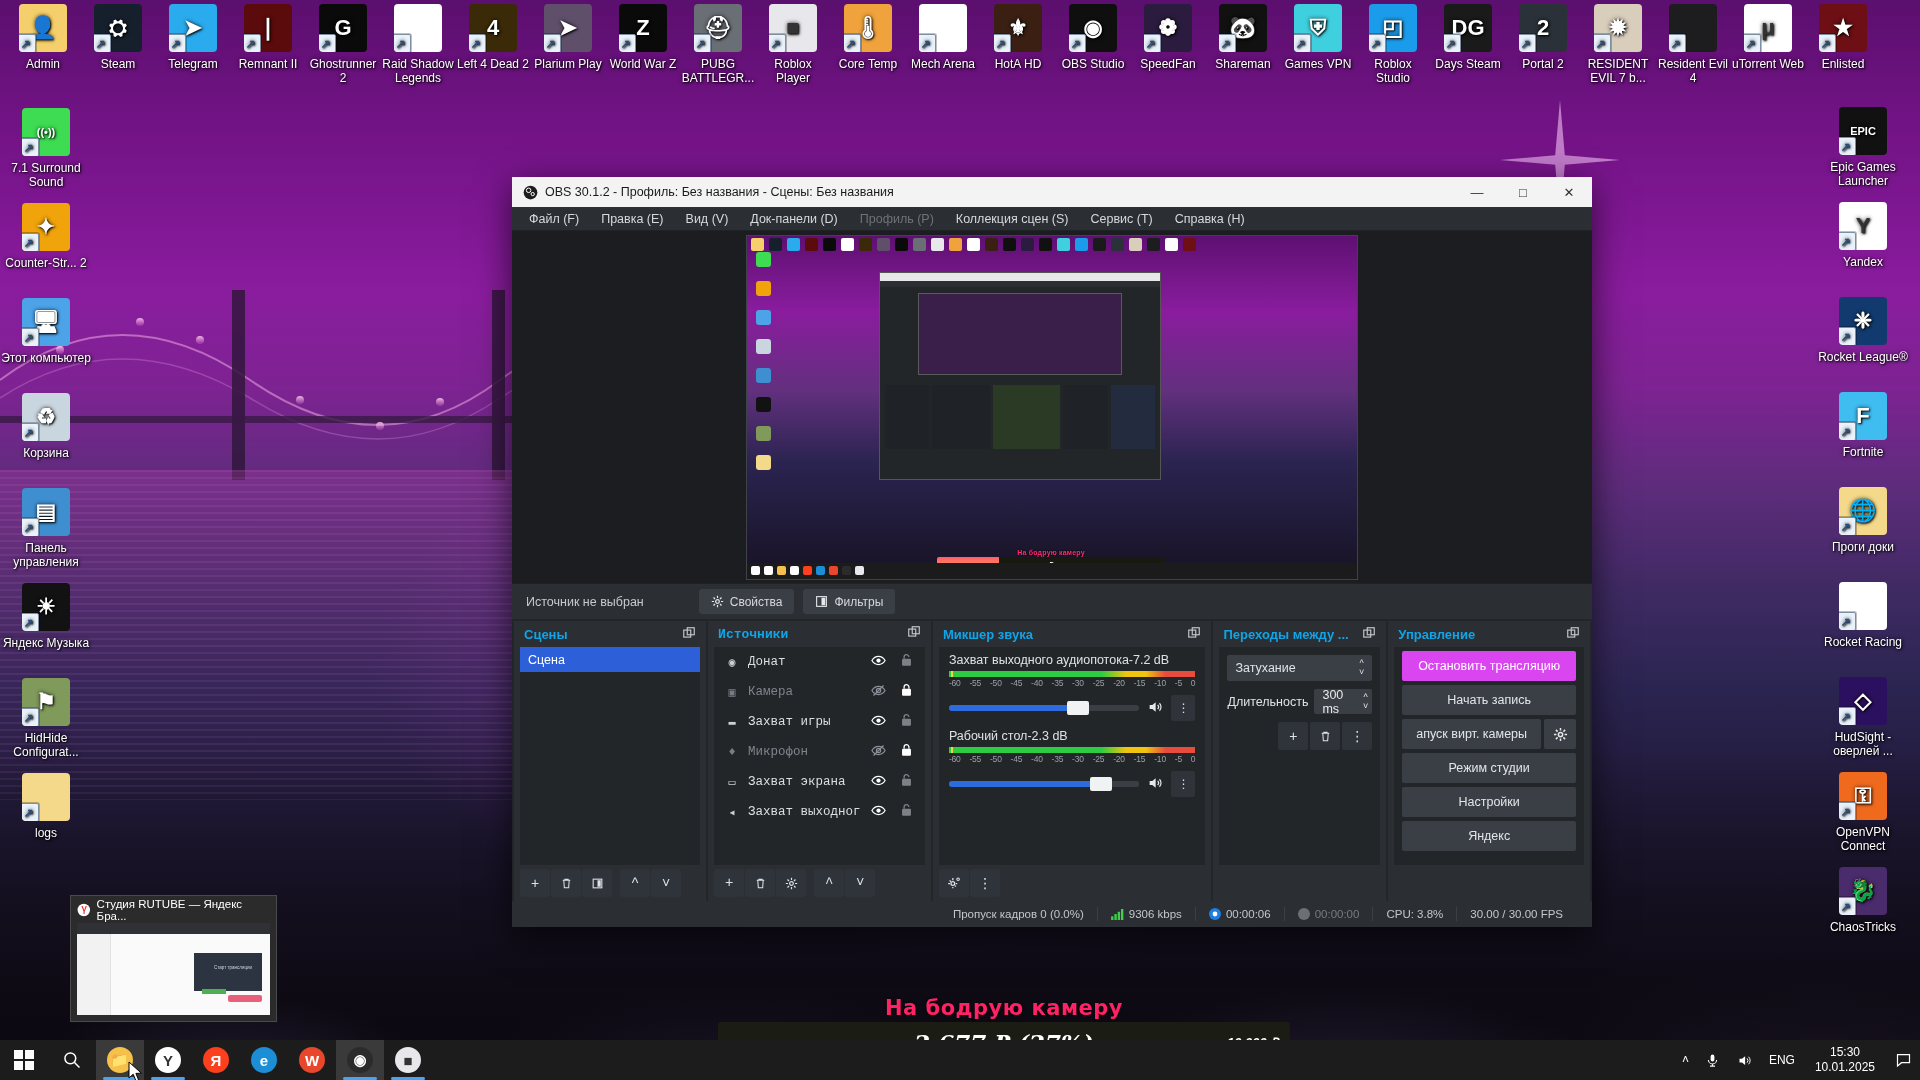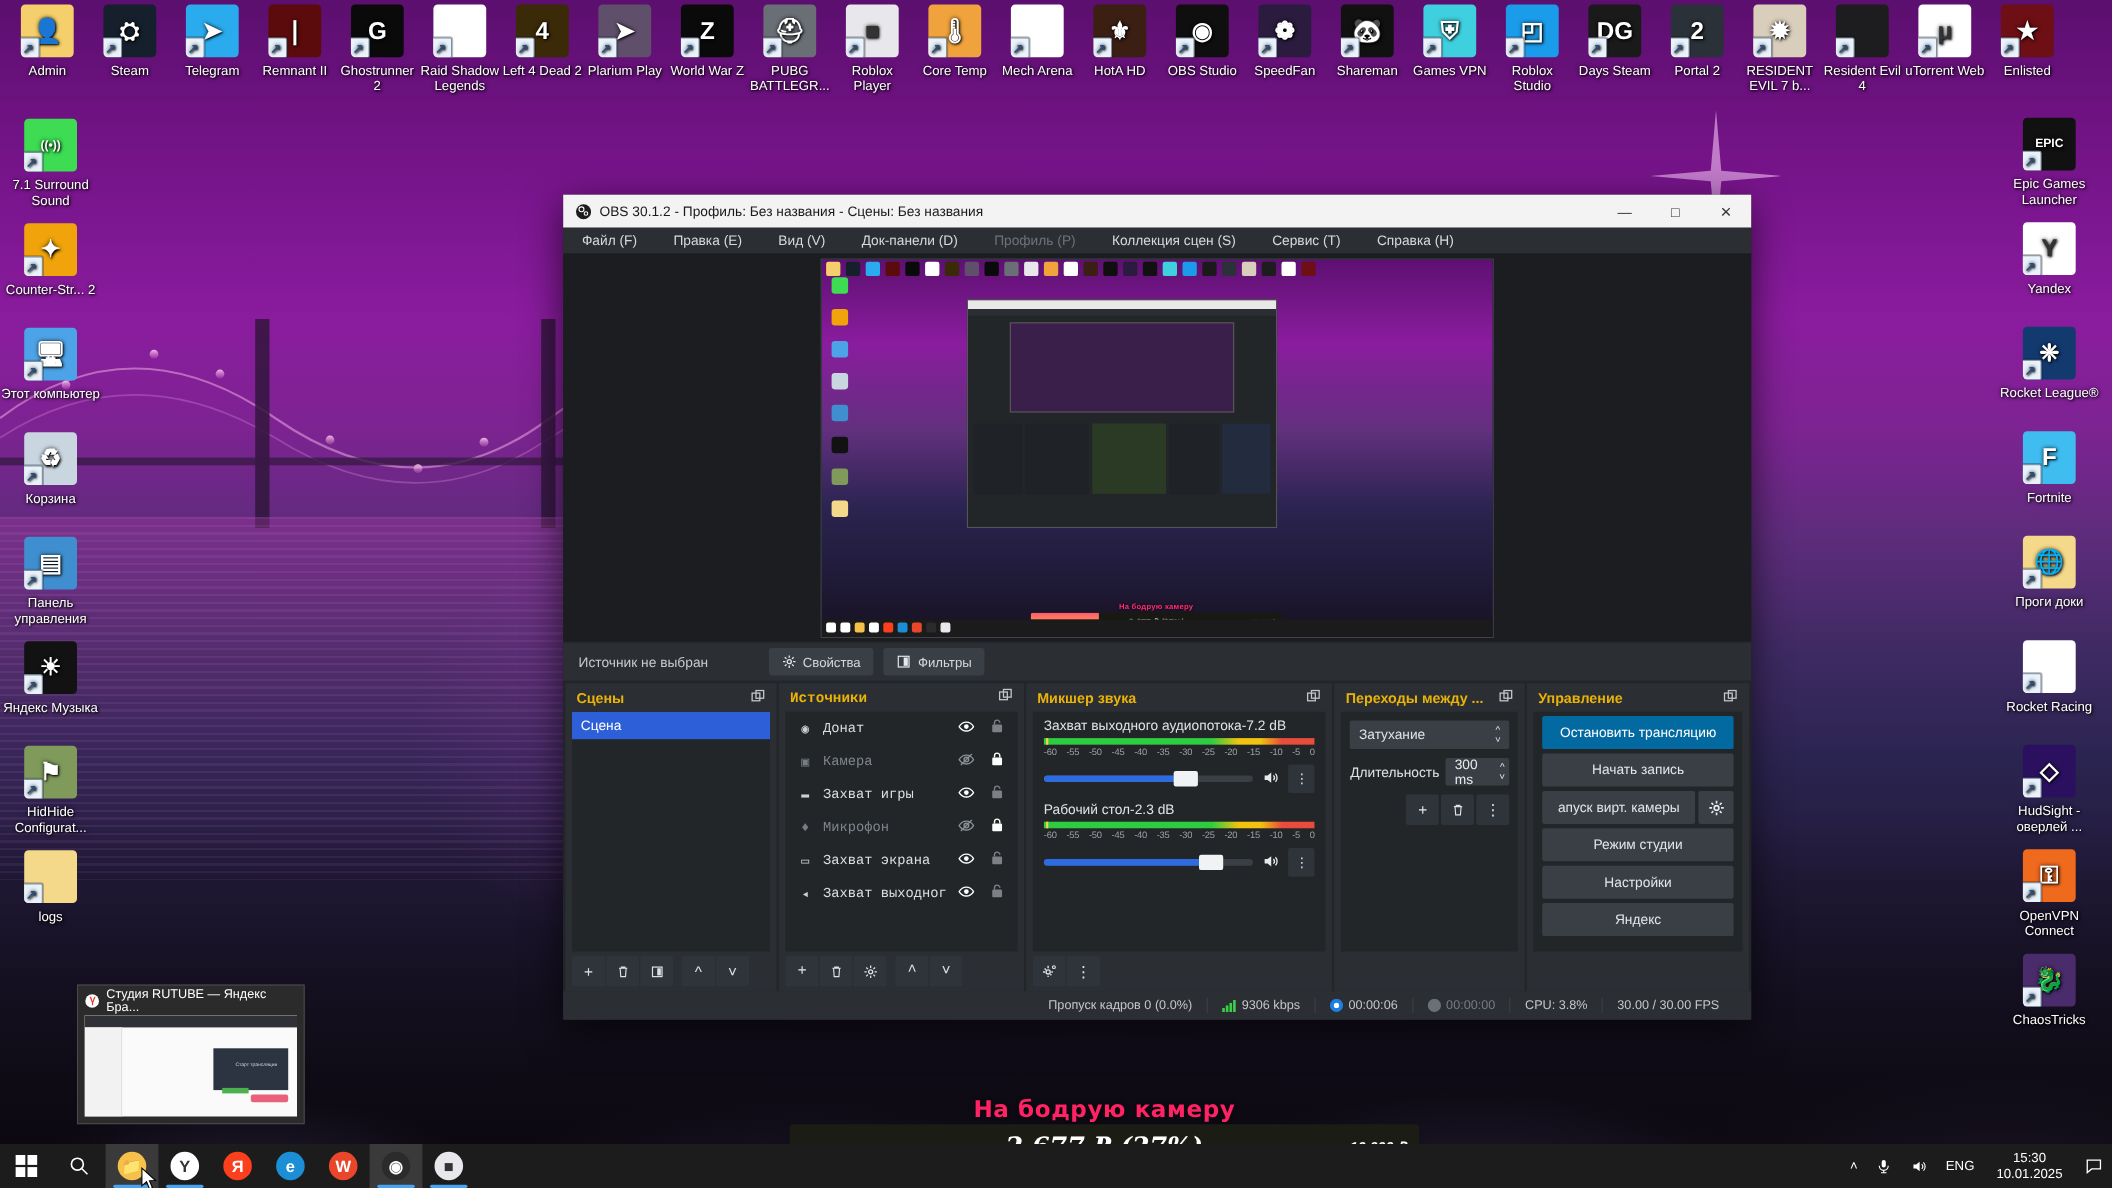--- a/index.html
+++ b/index.html
@@ -100,21 +100,21 @@
   }
   #obs-titlebar .ttl { display: flex; align-items: center; gap: 7px; padding-left: 11px; flex: 1; }
   .win-btn {
     width: 46px; height: 30px;
     display: flex; align-items: center; justify-content: center;
     color: #333; font-size: 13px;
   }
 
   #obs-menubar {
     height: 24px; background: #2b2e33;
-    display: flex; align-items: center; gap: 11px;
+    display: flex; align-items: center; gap: 0;
     padding-left: 6px; flex: none;
     border-bottom: 1px solid #1e2125;
   }
   #obs-menubar .mi {
     padding: 3px 11px; color: #d7d9dc; font-size: 12.5px; border-radius: 2px;
   }
   #obs-menubar .mi.dim { color: #6e737a; }
 
   #obs-preview-wrap {
     background: #1b1d20;
@@ -195,21 +195,21 @@
   
   #docks {
     flex: 1; display: flex; background: #232629; gap: 2px; padding: 2px 2px 0;
     min-height: 0;
   }
   .dock {
     background: #2b2e33; display: flex; flex-direction: column; min-width: 0;
   }
   .dock-head {
     height: 26px; display: flex; align-items: center; justify-content: space-between;
-    padding: 0 10px; font-weight: bold; font-size: 13px; color: #eab308;
+    padding: 0 10px; font-weight: bold; font-size: 13px; color: #0ea5e9;
     flex: none;
   }
   .dock-head .float-ico { opacity: .85; }
   .dock-body { flex: 1; background: #232629; margin: 0 6px; min-height: 0; overflow: hidden; }
   .dock-foot {
     height: 36px; display: flex; align-items: center; gap: 1px;
     padding: 0 6px; flex: none;
   }
   .fbtn {
     width: 30px; height: 28px; background: #2f333a; border-radius: 2px;
@@ -282,21 +282,21 @@
   }
   .tr-btns { display: flex; gap: 2px; justify-content: flex-end; margin: 8px 8px 0; }
 
   
   #dock-ctrl { width: 210px; }
   .ctl-btn {
     height: 30px; margin: 0 8px 4px; background: #3a3f46; border-radius: 2px;
     display: flex; align-items: center; justify-content: center;
     font-size: 12.5px; color: #e2e5e8;
   }
-  .ctl-btn.primary { background: #0369a1; color: #fff; }
+  .ctl-btn.primary { background: #d946ef; color: #fff; }
   .ctl-row { display: flex; gap: 3px; margin: 0 8px 4px; }
   .ctl-row .ctl-btn { flex: 1; margin: 0; }
   .ctl-gear {
     width: 32px; height: 30px; background: #3a3f46; border-radius: 2px;
     display: flex; align-items: center; justify-content: center; color: #e2e5e8;
   }
 
   
   #obs-status {
     height: 26px; background: #2b2e33; flex: none;

